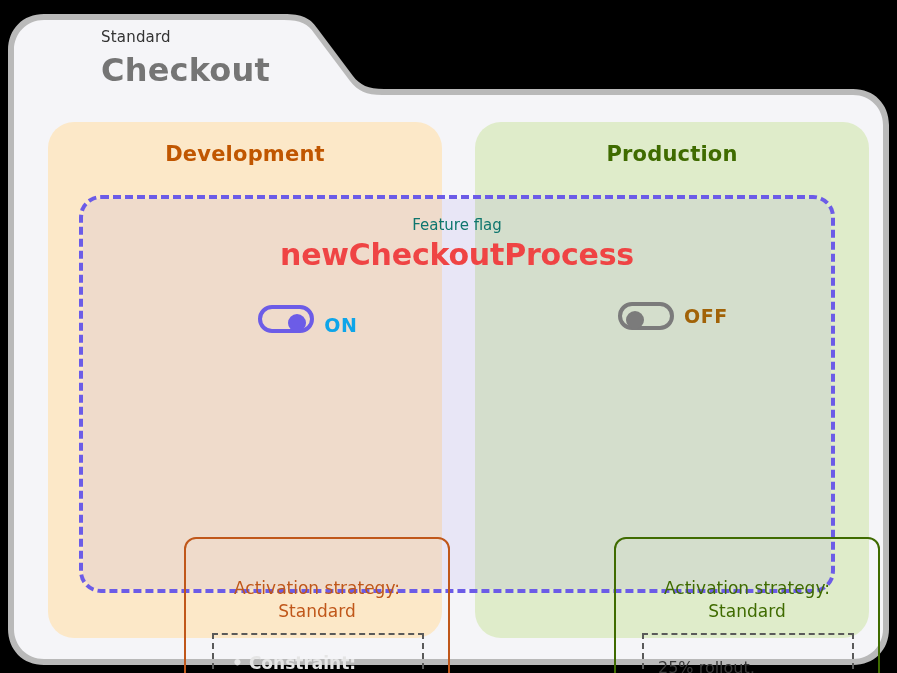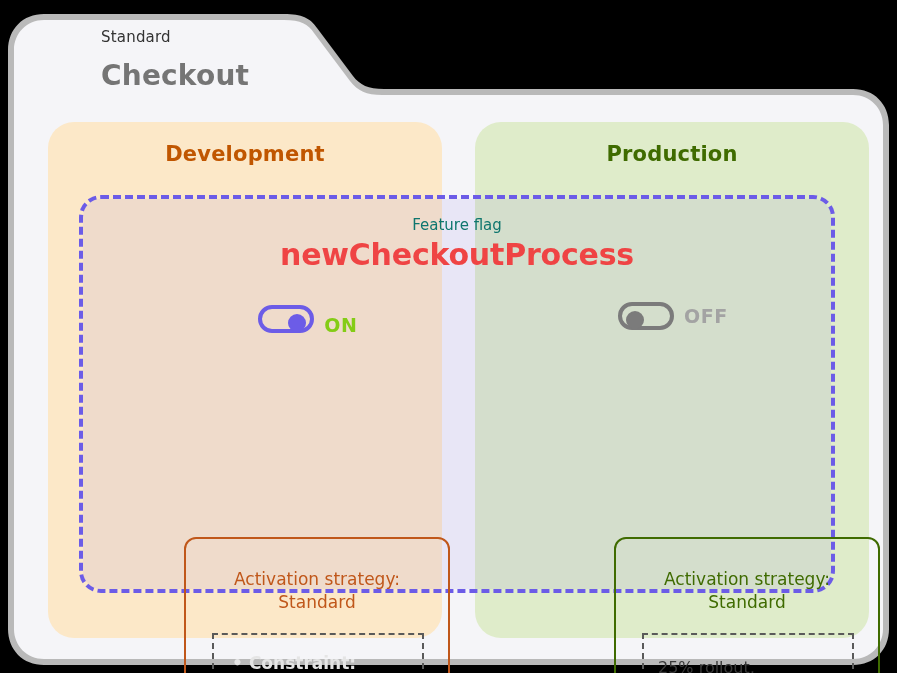--- a/index.html
+++ b/index.html
@@ -79,26 +79,26 @@
     top: 22px;
     width: 260px;
   }
   .project-kicker {
     font-size: 15px;
     color: #333333;
     letter-spacing: 0.2px;
     line-height: 18px;
   }
   .project-name {
-    font-size: 28px;
+    font-size: 32px;
     font-weight: bold;
     color: #757575;
     letter-spacing: 0.2px;
     line-height: 36px;
-    margin-top: 12px;
+    margin-top: 6px;
   }
 
   
   .env-panel {
     position: absolute;
     top: 116px;
     width: 394px;
     height: 516px;
     border-radius: 26px;
   }
@@ -203,22 +203,22 @@
   }
   .toggle-off .toggle-knob {
     left: 4px;
     background: #7b7b7b;
   }
   .toggle-label {
     font-size: 19px;
     font-weight: bold;
     letter-spacing: 0.6px;
   }
-  #toggle-label-development { color: #84cc16; margin-top: 12px; }
-  #toggle-label-production  { color: #a3a3a3; }
+  #toggle-label-development { color: #0ea5e9; margin-top: 12px; }
+  #toggle-label-production  { color: #a16207; }
 
   
   .strategy-card {
     position: absolute;
     top: 338px;
     width: 266px;
     height: 216px;
     border-radius: 12px;
     box-sizing: border-box;
   }
@@ -227,21 +227,21 @@
     border: 2px solid #c0571a;
   }
   #strategy-card-production {
     left: 531px;
     border: 2px solid #3f6b00;
   }
   .strategy-heading {
     text-align: center;
     font-size: 17px;
     line-height: 23px;
-    margin-top: 29px;
+    margin-top: 38px;
   }
   .strategy-heading .strategy-value {
     font-weight: normal;
     display: block;
   }
   #strategy-heading-development { color: #c0571a; }
   #strategy-heading-production  { color: #3f6b00; }
 
   .detail-box {
     position: absolute;

